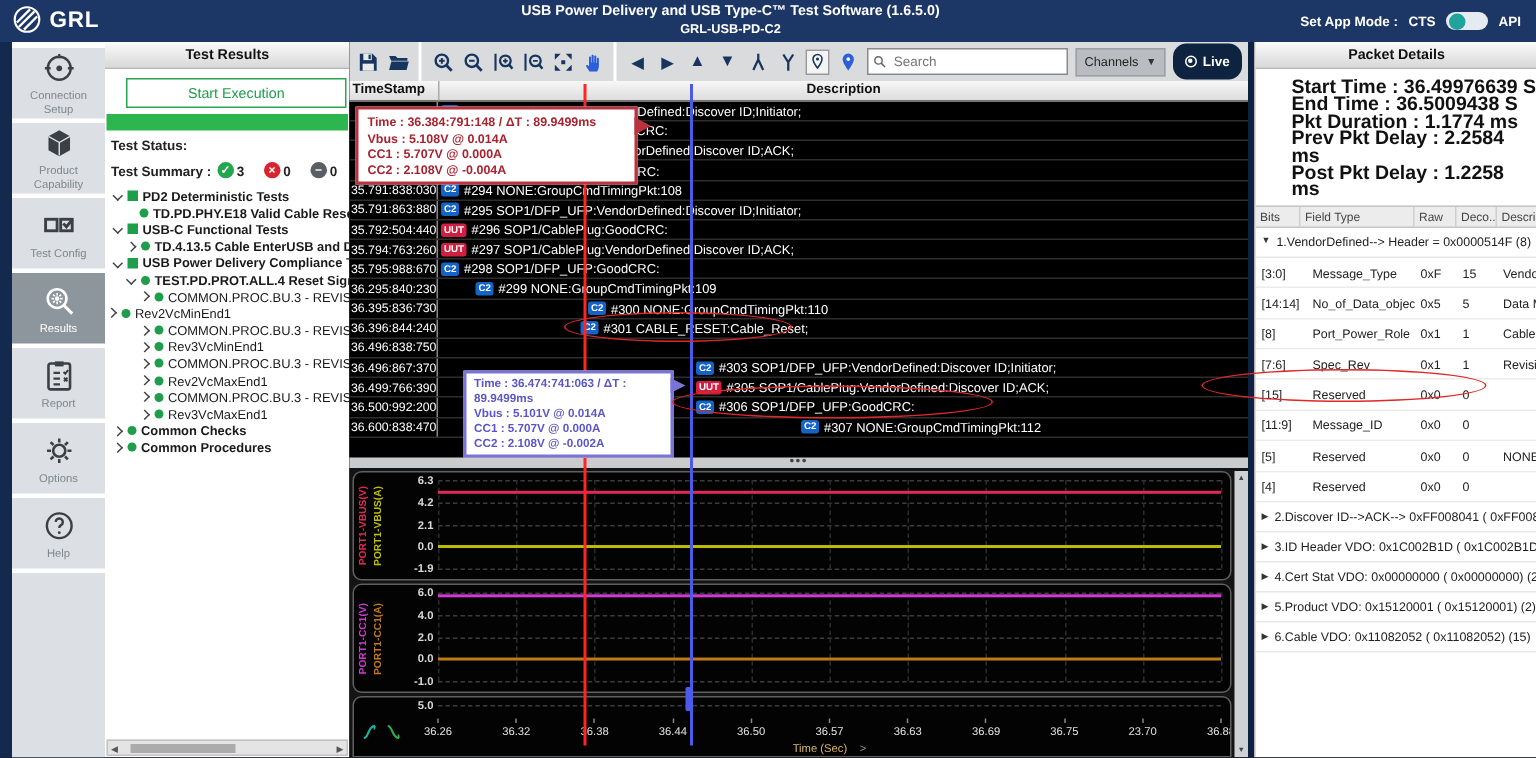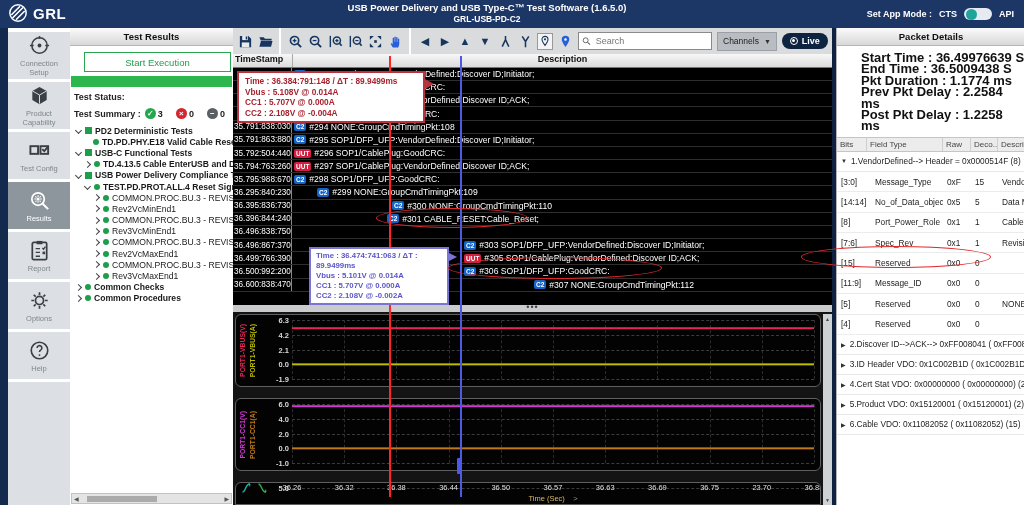--- a/index.html
+++ b/index.html
@@ -58,37 +58,37 @@
   .tb-ico{width:16px;height:17px;display:inline-flex;align-items:center;justify-content:center;cursor:pointer;}
   .tb-ico svg{width:15px;height:15px;}
   .tb-txt{font-size:11px;color:#17355e;}
   .tb-sep{width:2px;align-self:stretch;background:#fff;margin:0 2px;}
   .pin-chip{background:#f4f4f4;border:1px solid #999;width:15px;height:15px;display:inline-flex;align-items:center;justify-content:center;}
   .pin-chip svg{width:12px;height:12px;}
   .search-box{display:flex;align-items:center;background:#fff;border:1px solid #8a8a8a;height:16px;width:126px;padding:0 3px;gap:3px;flex:none;}
   .search-box input{border:none;outline:none;font-size:9px;width:100%;font-family:inherit;color:#333;background:transparent;}
   .channels{background:#b9bdc1;border:1px solid #9aa0a5;height:17px;display:flex;align-items:center;gap:5px;padding:0 5px;font-size:8.5px;color:#222;cursor:pointer;flex:none;}
   .dd{font-size:7px;color:#333;}
-  .live{background:#0d2340;color:#fff;height:16px;border-radius:9px;display:flex;align-items:center;gap:4px;padding:0 8px;font-size:9px;font-weight:bold;cursor:pointer;flex:none;}
+  .live{background:#0d2340;color:#fff;height:24px;border-radius:9px;display:flex;align-items:center;gap:4px;padding:0 8px;font-size:9px;font-weight:bold;cursor:pointer;flex:none;}
   .live-dot{width:8px;height:8px;border:1.5px solid #fff;border-radius:50%;display:inline-block;position:relative;box-sizing:border-box;}
   .live-dot::after{content:'';position:absolute;left:1px;top:1px;width:3px;height:3px;background:#fff;border-radius:50%;}
   .thead{height:13px;background:linear-gradient(#f7f7f7,#dcdcdc);display:flex;flex:none;font-size:9px;font-weight:bold;color:#111;border-bottom:1px solid #777;}
   .th-ts{width:57px;padding-left:2px;flex:none;border-right:1px solid #aaa;}
   .th-desc{flex:1;text-align:center;}
   .prows{flex:none;height:237px;overflow:hidden;background:#000;}
   .prow{height:13.17px;display:flex;align-items:stretch;border-bottom:1px solid #2e2e2e;box-sizing:border-box;}
   .prow .ts{width:57px;flex:none;font-size:8.2px;color:#fff;padding-left:1px;border-right:1px solid #888;display:flex;align-items:center;}
   .prow .desc{flex:1;display:flex;align-items:center;font-size:8.6px;color:#fff;overflow:hidden;white-space:nowrap;}
   .badge{font-size:6.5px;font-weight:bold;color:#fff;border-radius:2px;padding:1px 2px;margin-right:3px;flex:none;line-height:7px;}
   .badge.C2{background:#1464c8;}
   .badge.UUT{background:#d01f41;}
   .splitter{height:7px;background:#c9cbcd;flex:none;text-align:center;font-size:9px;color:#444;line-height:4px;letter-spacing:1px;cursor:row-resize;}
   
   .waves{flex:1;background:#141414;position:relative;padding:2px 11px 0 2px;display:flex;flex-direction:column;overflow:hidden;}
-  .wpanel{position:relative;background:#030303;border:1px solid #606060;border-radius:6px;height:71px;margin-bottom:11px;flex:none;overflow:hidden;}
+  .wpanel{position:relative;background:#030303;border:1px solid #606060;border-radius:6px;height:71px;margin-bottom:2px;flex:none;overflow:hidden;}
   .wpanel.p3{flex:1;margin-bottom:0;border-radius:6px 6px 0 0;}
   .rotwrap{position:absolute;left:1px;top:0;bottom:0;width:22px;display:flex;align-items:center;justify-content:center;}
   .rot{writing-mode:vertical-rl;transform:rotate(180deg);font-size:6.8px;font-weight:bold;line-height:10px;white-space:nowrap;}
   .plot{position:absolute;left:56px;right:6px;top:5px;bottom:7px;}
   .hgrid{position:absolute;left:0;right:0;border-top:1px dashed #3c3c3c;}
   .vgrid{position:absolute;top:0;bottom:0;border-left:1px dashed #2c2c2c;}
   .ytick{position:absolute;right:calc(100% + 3px);transform:translateY(-50%);font-size:7.5px;color:#d8d8d8;font-weight:bold;}
   .trace{position:absolute;left:0;right:0;height:1.6px;transform:translateY(-50%);}
   .sigicons{position:absolute;left:5px;bottom:10px;display:flex;gap:4px;}
   .sigicons svg{width:12px;height:12px;}
@@ -280,21 +280,21 @@
         <div class="titem b" style="padding-left:13px">
     <span class="chev down"></span>
           <span class="marker dot"></span>
     <span>TEST.PD.PROT.ALL.4 Reset Signals and M</span>
         </div>
         <div class="titem" style="padding-left:22px">
     <span class="chev right"></span>
           <span class="marker dot"></span>
     <span>COMMON.PROC.BU.3 - REVISION_2_0 _</span>
         </div>
-        <div class="titem" style="padding-left:22px">
+        <div class="titem" style="">
     <span class="chev right"></span>
           <span class="marker dot"></span>
     <span>Rev2VcMinEnd1</span>
         </div>
         <div class="titem" style="padding-left:22px">
     <span class="chev right"></span>
           <span class="marker dot"></span>
     <span>COMMON.PROC.BU.3 - REVISION_2_0 _</span>
         </div>
         <div class="titem" style="padding-left:22px">

